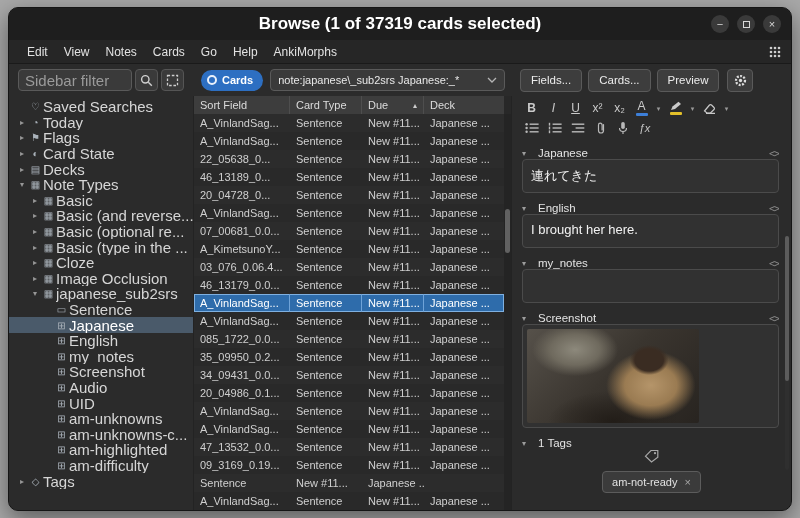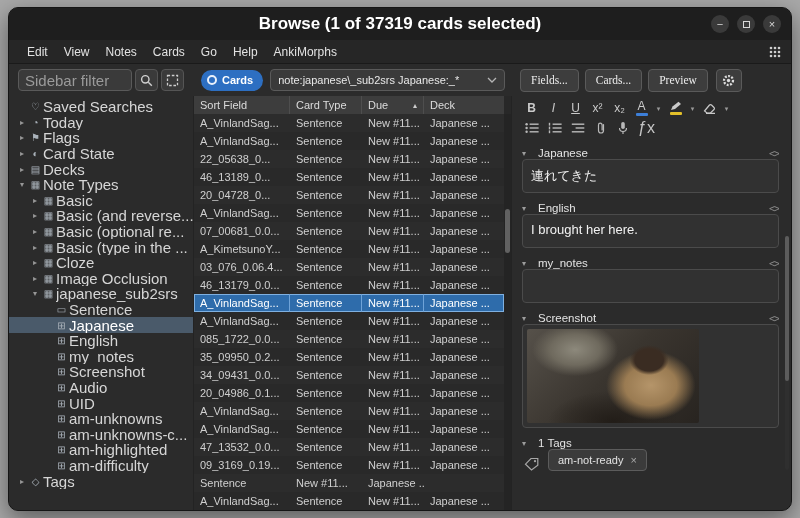--- a/index.html
+++ b/index.html
@@ -40,21 +40,21 @@
   .topbar-mid{width:318px;flex:0 0 318px;display:flex;align-items:center;gap:7px;padding:0 6px 0 8px;}
   .cards-toggle{height:21px;border-radius:11px;background:#2d6fc2;display:flex;align-items:center;
     gap:5px;padding:0 10px 0 6px;color:#ffffff;font-size:11px;font-weight:bold;}
   .toggle-dot{width:10px;height:10px;border-radius:50%;border:2px solid #eaf1fb;display:block;}
   .search-box{flex:1;height:22px;background:#3a3a3a;border:1px solid #5a5a5a;border-radius:4px;
     display:flex;align-items:center;padding:0 7px;gap:20px;}
   .search-text{color:#e8e8e8;font-size:11px;white-space:nowrap;overflow:hidden;flex:1;}
   .search-chev{display:flex;align-items:center;}
   .topbar-right{flex:1;display:flex;align-items:center;gap:6px;padding:0 10px 0 9px;}
   .btn{height:23px;padding:0 10px;background:#3d3d3d;border:1px solid #5a5a5a;border-radius:4px;
-    color:#ececec;font-size:11.5px;font-family:Liberation Serif, serif;}
+    color:#ececec;font-size:11.5px;font-family:Liberation Sans, sans-serif;}
   .gear-btn{width:26px;height:23px;padding:0;display:flex;align-items:center;justify-content:center;margin-left:2px;}
   
   .content{flex:1;display:flex;overflow:hidden;}
   
   .sidebar{width:184px;flex:0 0 184px;background:#2b2b2b;padding-top:3px;overflow:hidden;}
   .side-item{height:15.6px;display:flex;align-items:center;white-space:nowrap;overflow:hidden;cursor:default;}
   .side-item.depth-0{padding-left:7px;}
   .side-item.depth-1{padding-left:20px;}
   .side-item.depth-2{padding-left:33px;}
   .side-item.selected{background:#4a5a6a;}
@@ -90,39 +90,39 @@
   .right-panel{flex:1;border-left:1px solid #232323;background:#2b2b2b;position:relative;
     display:flex;flex-direction:column;overflow:hidden;padding:2px 12px 0 10px;}
   .fmt-row{display:flex;align-items:center;gap:3px;height:20px;flex:0 0 20px;}
   .fmt{background:transparent;border:none;min-width:19px;height:18px;padding:0 3px;
     color:#cacaca;font-size:12px;display:flex;flex-direction:column;align-items:center;justify-content:center;
     font-family:"Liberation Sans",sans-serif;line-height:1;}
   .fmt b{font-weight:bold;} .fmt i{font-style:italic;} .fmt u{text-decoration:underline;}
   .fmt.chevbtn{min-width:9px;padding:0;font-size:7px;color:#999999;}
   .cbar{width:12px;height:3px;border-radius:1px;margin-top:1px;display:block;}
   .cbar.blue{background:#3d7fd8;} .cbar.yellow{background:#e3c02a;}
-  .fx{font-size:16px;color:#c5c5c5;}
+  .fx{font-size:11px;color:#c5c5c5;font-style:italic;}
   
   .fields{flex:1;display:flex;flex-direction:column;gap:9px;padding-top:9px;overflow:hidden;}
   .field-head{display:flex;align-items:center;gap:6px;}
   .fchev{font-size:8px;color:#9c9c9c;width:10px;}
   .fname{font-size:11.5px;color:#e4e4e4;}
   .htoggle{margin-left:auto;color:#8b8b8b;font-size:10px;font-family:"DejaVu Sans Mono",monospace;letter-spacing:-1px;}
   .field-box{background:#313131;border:1px solid #4b4b4b;border-radius:4px;min-height:34px;
     padding:7px 8px;font-size:13px;color:#f2f2f2;}
   .field-box.img-box{padding:4px;min-height:0;}
   .anime-img{width:172px;height:94px;border-radius:2px;
     background:
       radial-gradient(ellipse 26px 20px at 71% 33%, #3a2c22 0%, #3a2c22 55%, transparent 75%),
       radial-gradient(ellipse 62px 48px at 72% 60%, #b5956a 0%, #9a7b52 42%, transparent 72%),
       radial-gradient(ellipse 55px 34px at 28% 22%, #8d897c 0%, #6f6a5e 45%, transparent 78%),
       radial-gradient(ellipse 90px 42px at 50% 98%, #221d18 0%, transparent 72%),
       linear-gradient(135deg, #56514a 0%, #3a352f 48%, #282420 100%);}
   
-  .tag-row{display:flex;align-items:flex-end;gap:8px;padding-left:2px;}
+  .tag-row{display:flex;align-items:center;gap:8px;padding-left:2px;flex-direction:column;}
   .tag-pill{display:flex;align-items:center;gap:7px;height:22px;padding:0 9px;
     background:#3b3b3b;border:1px solid #5c5c5c;border-radius:4px;}
   .tag-label{font-size:11px;color:#e2e2e2;}
   .tag-x{font-size:11px;color:#a8a8a8;}
   .panel-scroll{position:absolute;right:2px;top:140px;bottom:40px;width:4px;background:#2f2f2f;border-radius:2px;}
   .panel-scroll .thumb{position:absolute;left:0;right:0;top:0;height:62%;background:#5c5c5c;border-radius:2px;}
   svg{display:block;}
 </style>
 </head>
 <body>

